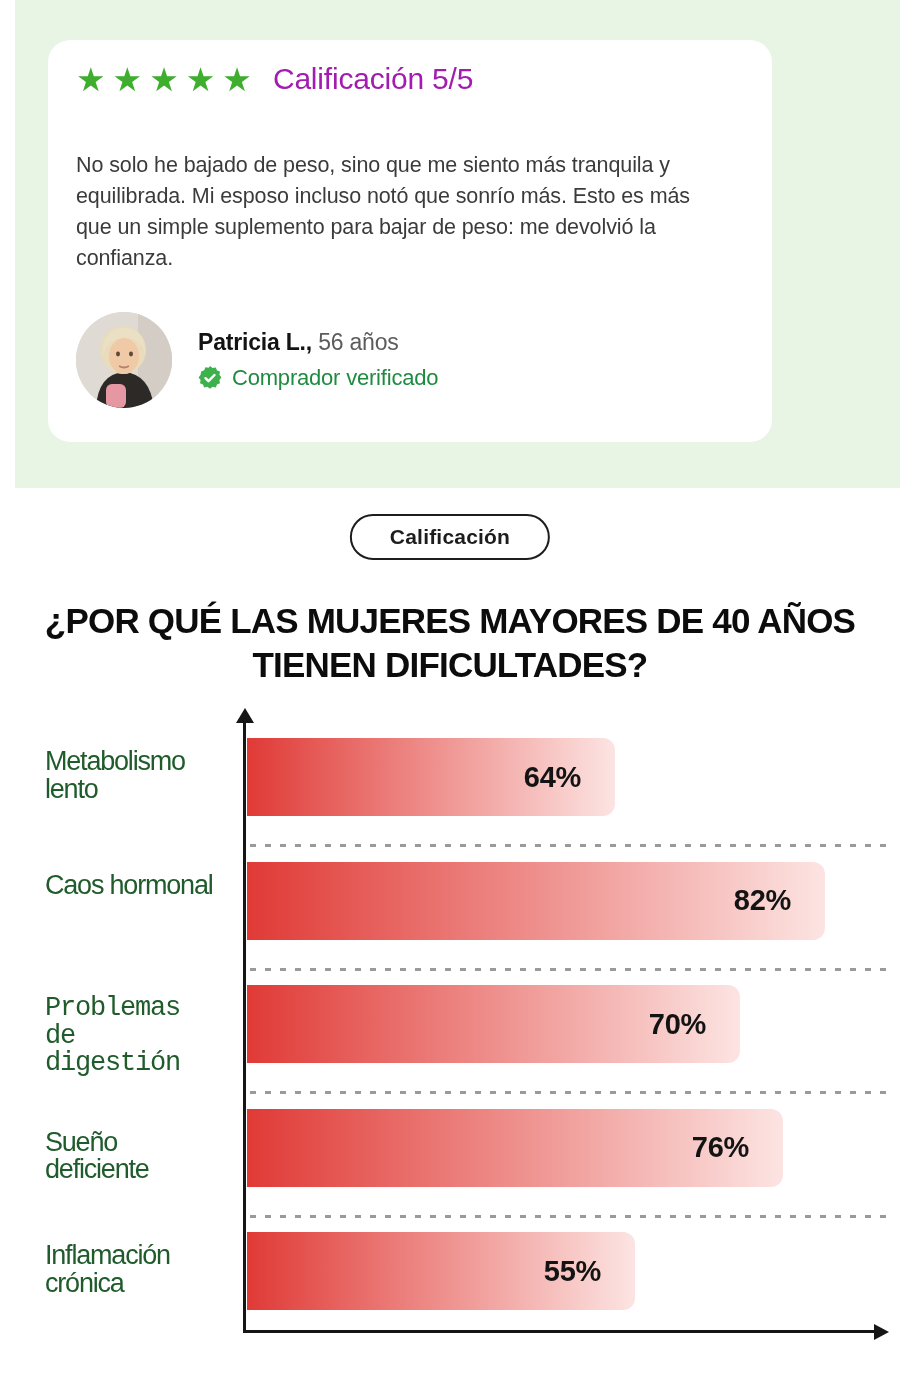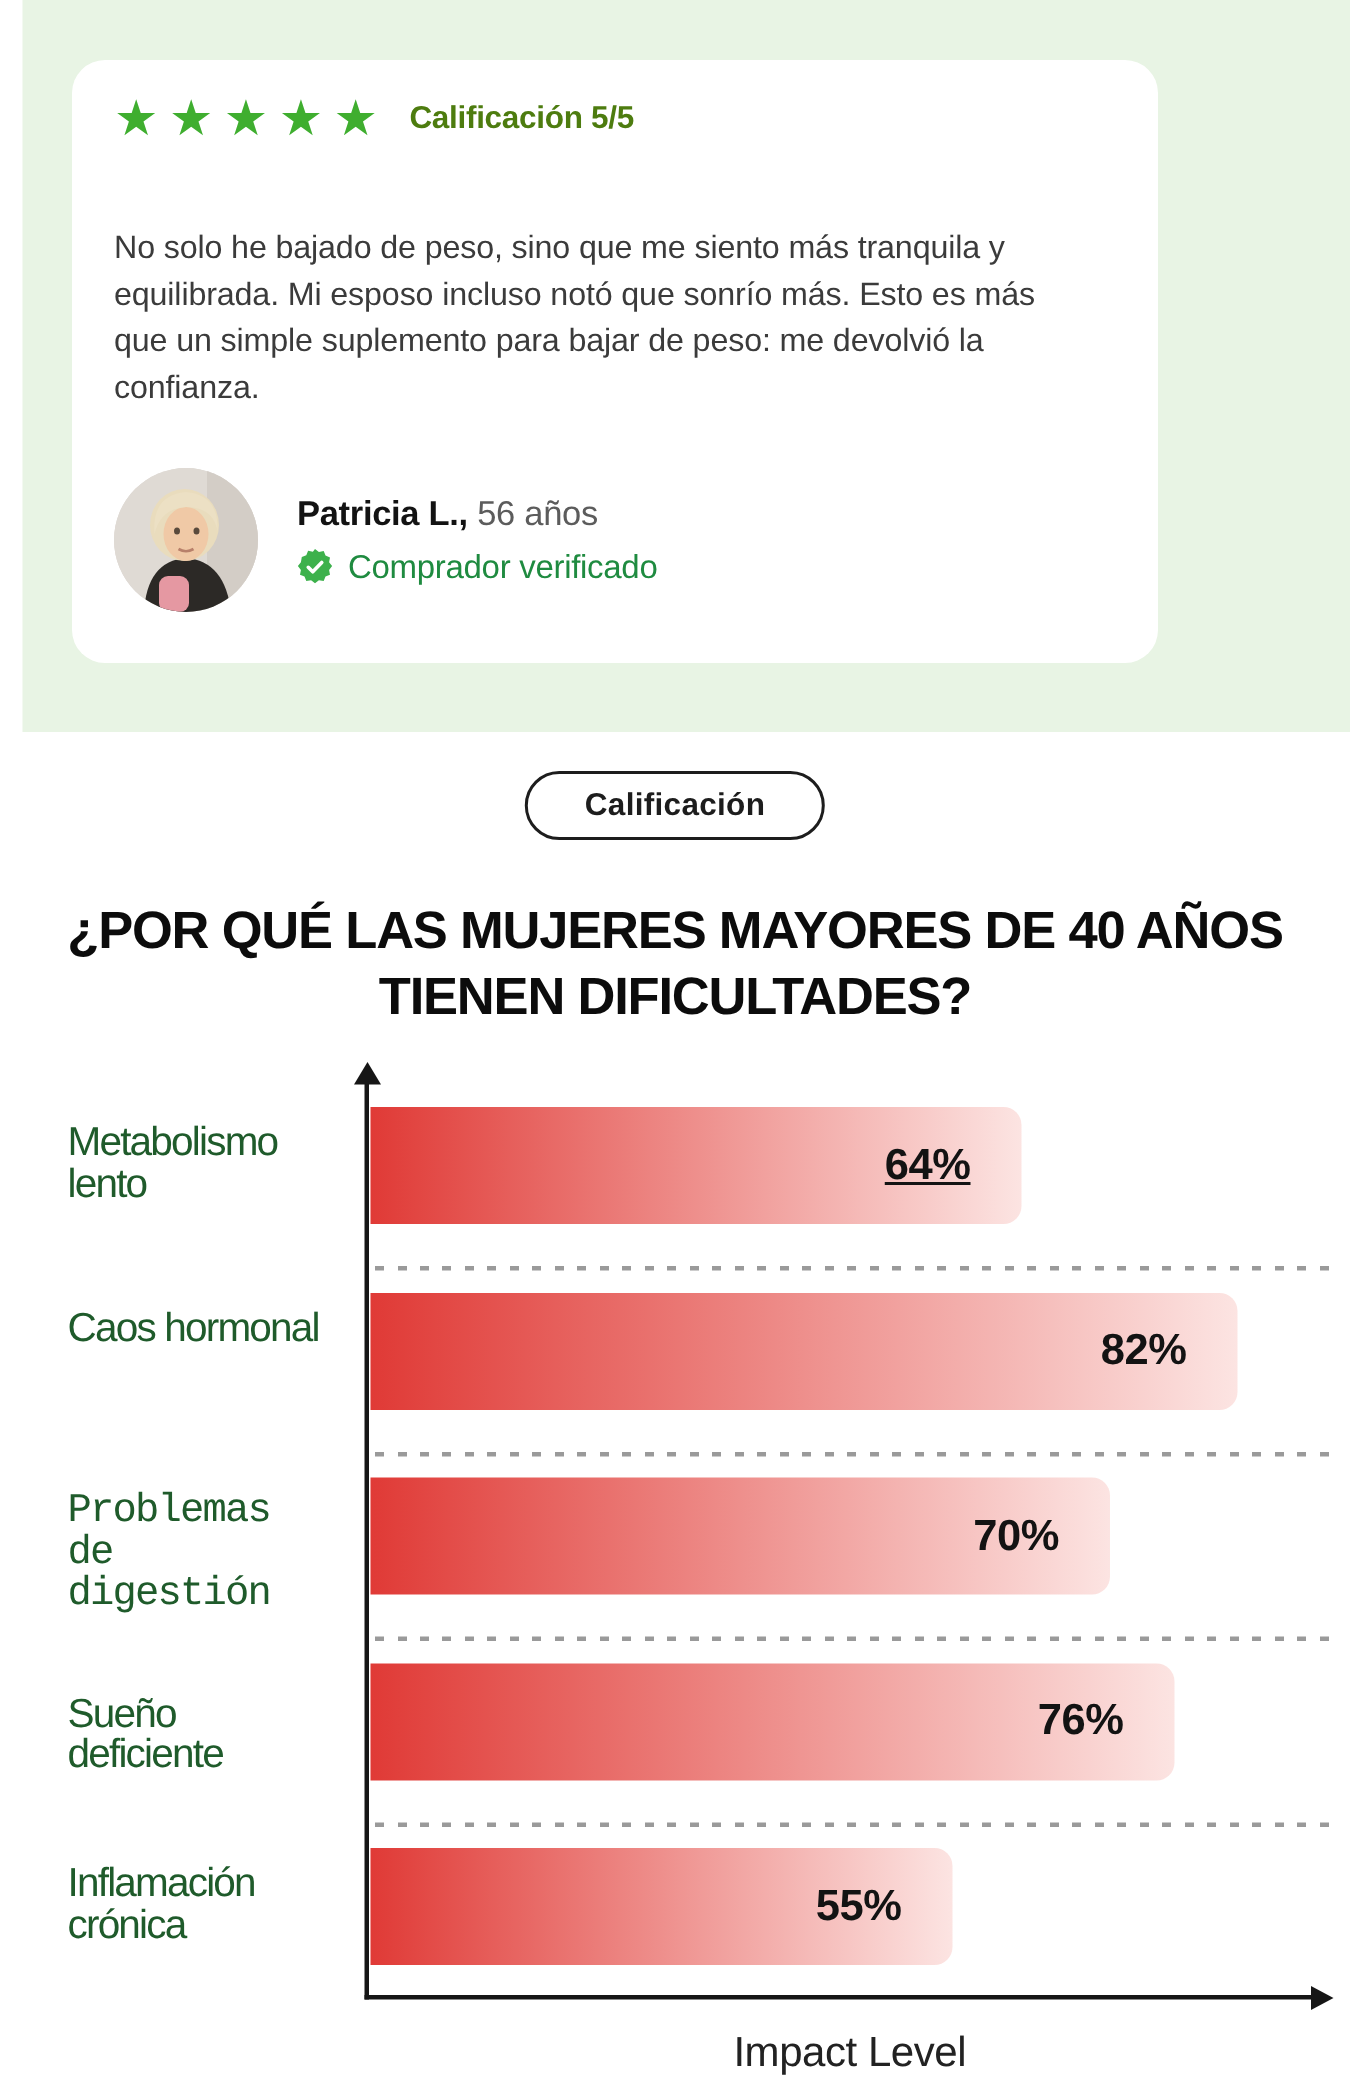--- a/index.html
+++ b/index.html
@@ -8,21 +8,21 @@
     font-family:"Liberation Sans", sans-serif;color:#141414;overflow:hidden;
   }
   
   .green-panel{position:absolute;left:15px;top:0;width:885px;height:488px;background:#e8f4e4;}
   .review-card{
     position:absolute;left:48px;top:40px;width:724px;height:402px;
     background:#ffffff;border-radius:22px;
   }
   .stars-row{position:absolute;left:28px;top:22px;display:flex;align-items:center;}
   .stars{font-size:33px;letter-spacing:7px;color:#3fae2f;line-height:1;}
-  .rating-label{font-size:21px;font-weight:700;color:#4d7c0f;margin-left:14px;letter-spacing:-0.2px;}
+  .rating-label{font-size:30px;font-weight:400;color:#a21caf;margin-left:14px;letter-spacing:-0.2px;}
   .quote{
     position:absolute;left:28px;top:88px;width:648px;
     font-size:21.5px;line-height:1.45;color:#3b3b3b;letter-spacing:-0.1px;
   }
   .profile-row{position:absolute;left:28px;top:272px;display:flex;align-items:center;gap:26px;}
   .avatar{
     width:96px;height:96px;border-radius:50%;overflow:hidden;flex:0 0 auto;
     background:#dcd7d2;
   }
   .author-block{display:flex;flex-direction:column;gap:9px;justify-content:flex-end;}
@@ -117,21 +117,21 @@
 </div>
 
 <div class="pill">Calificación</div>
 <h1 class="heading">¿POR QUÉ LAS MUJERES MAYORES DE 40 AÑOS TIENEN DIFICULTADES?</h1>
 
 <div class="chart">
   <div class="y-arrow"></div>
   <div class="y-axis"></div>
   <div id="chart-rows">
       <div class="cat-label" style="top: 48px;">Metabolismo lento</div>
-      <div class="bar" style="top: 38px; height: 78px; width: 434px; background: linear-gradient(to right, rgb(224, 58, 54), rgb(252, 228, 226)); text-decoration: underline;">
+      <div class="bar" style="top: 38px; height: 78px; width: 368px; background: linear-gradient(to right, rgb(224, 58, 54), rgb(252, 228, 226));">
         <span class="bar-value">64%</span>
       </div>
       <div class="dash-line" style="top: 144px;"></div>
       <div class="cat-label" style="top: 171.5px;">Caos hormonal</div>
       <div class="bar" style="top: 161.5px; height: 78px; width: 578px; background: linear-gradient(to right, rgb(224, 58, 54), rgb(252, 228, 226));">
         <span class="bar-value">82%</span>
       </div>
       <div class="dash-line" style="top: 267.5px;"></div>
       <div class="cat-label" style="top: 295px; font-family: Liberation Mono, monospace;">Problemas de digestión</div>
       <div class="bar" style="top: 285px; height: 78px; width: 493px; background: linear-gradient(to right, rgb(224, 58, 54), rgb(252, 228, 226));">
@@ -143,14 +143,13 @@
         <span class="bar-value">76%</span>
       </div>
       <div class="dash-line" style="top: 514.5px;"></div>
       <div class="cat-label" style="top: 542px;">Inflamación crónica</div>
       <div class="bar" style="top: 532px; height: 78px; width: 388px; background: linear-gradient(to right, rgb(224, 58, 54), rgb(252, 228, 226));">
         <span class="bar-value">55%</span>
       </div>
     </div>
   <div class="x-axis"></div>
   <div class="x-arrow"></div>
-  <div class="xlabel">Impact Level</div>
 </div>
 
 </body></html>

